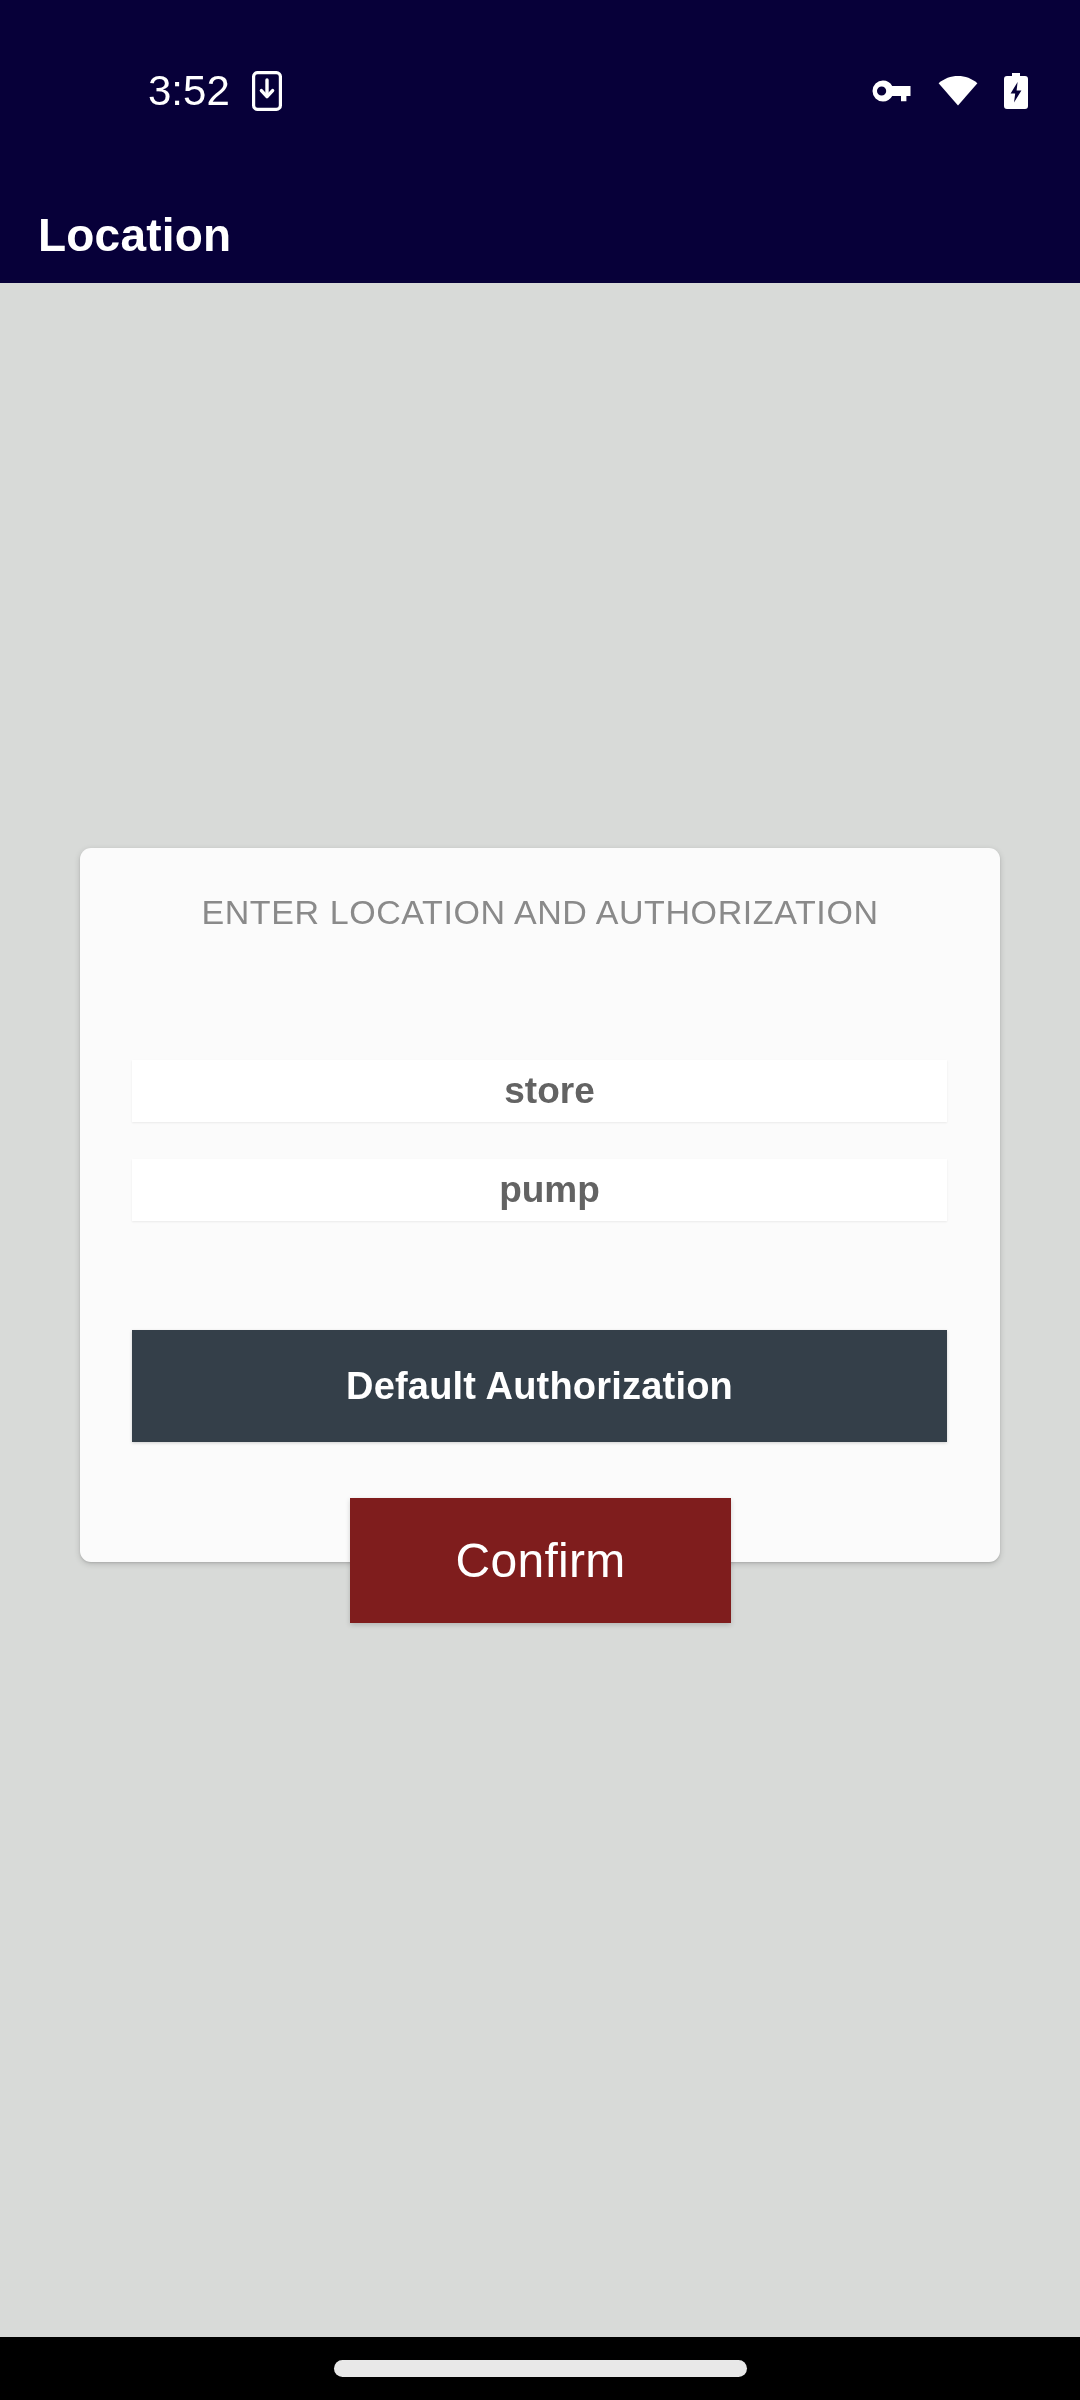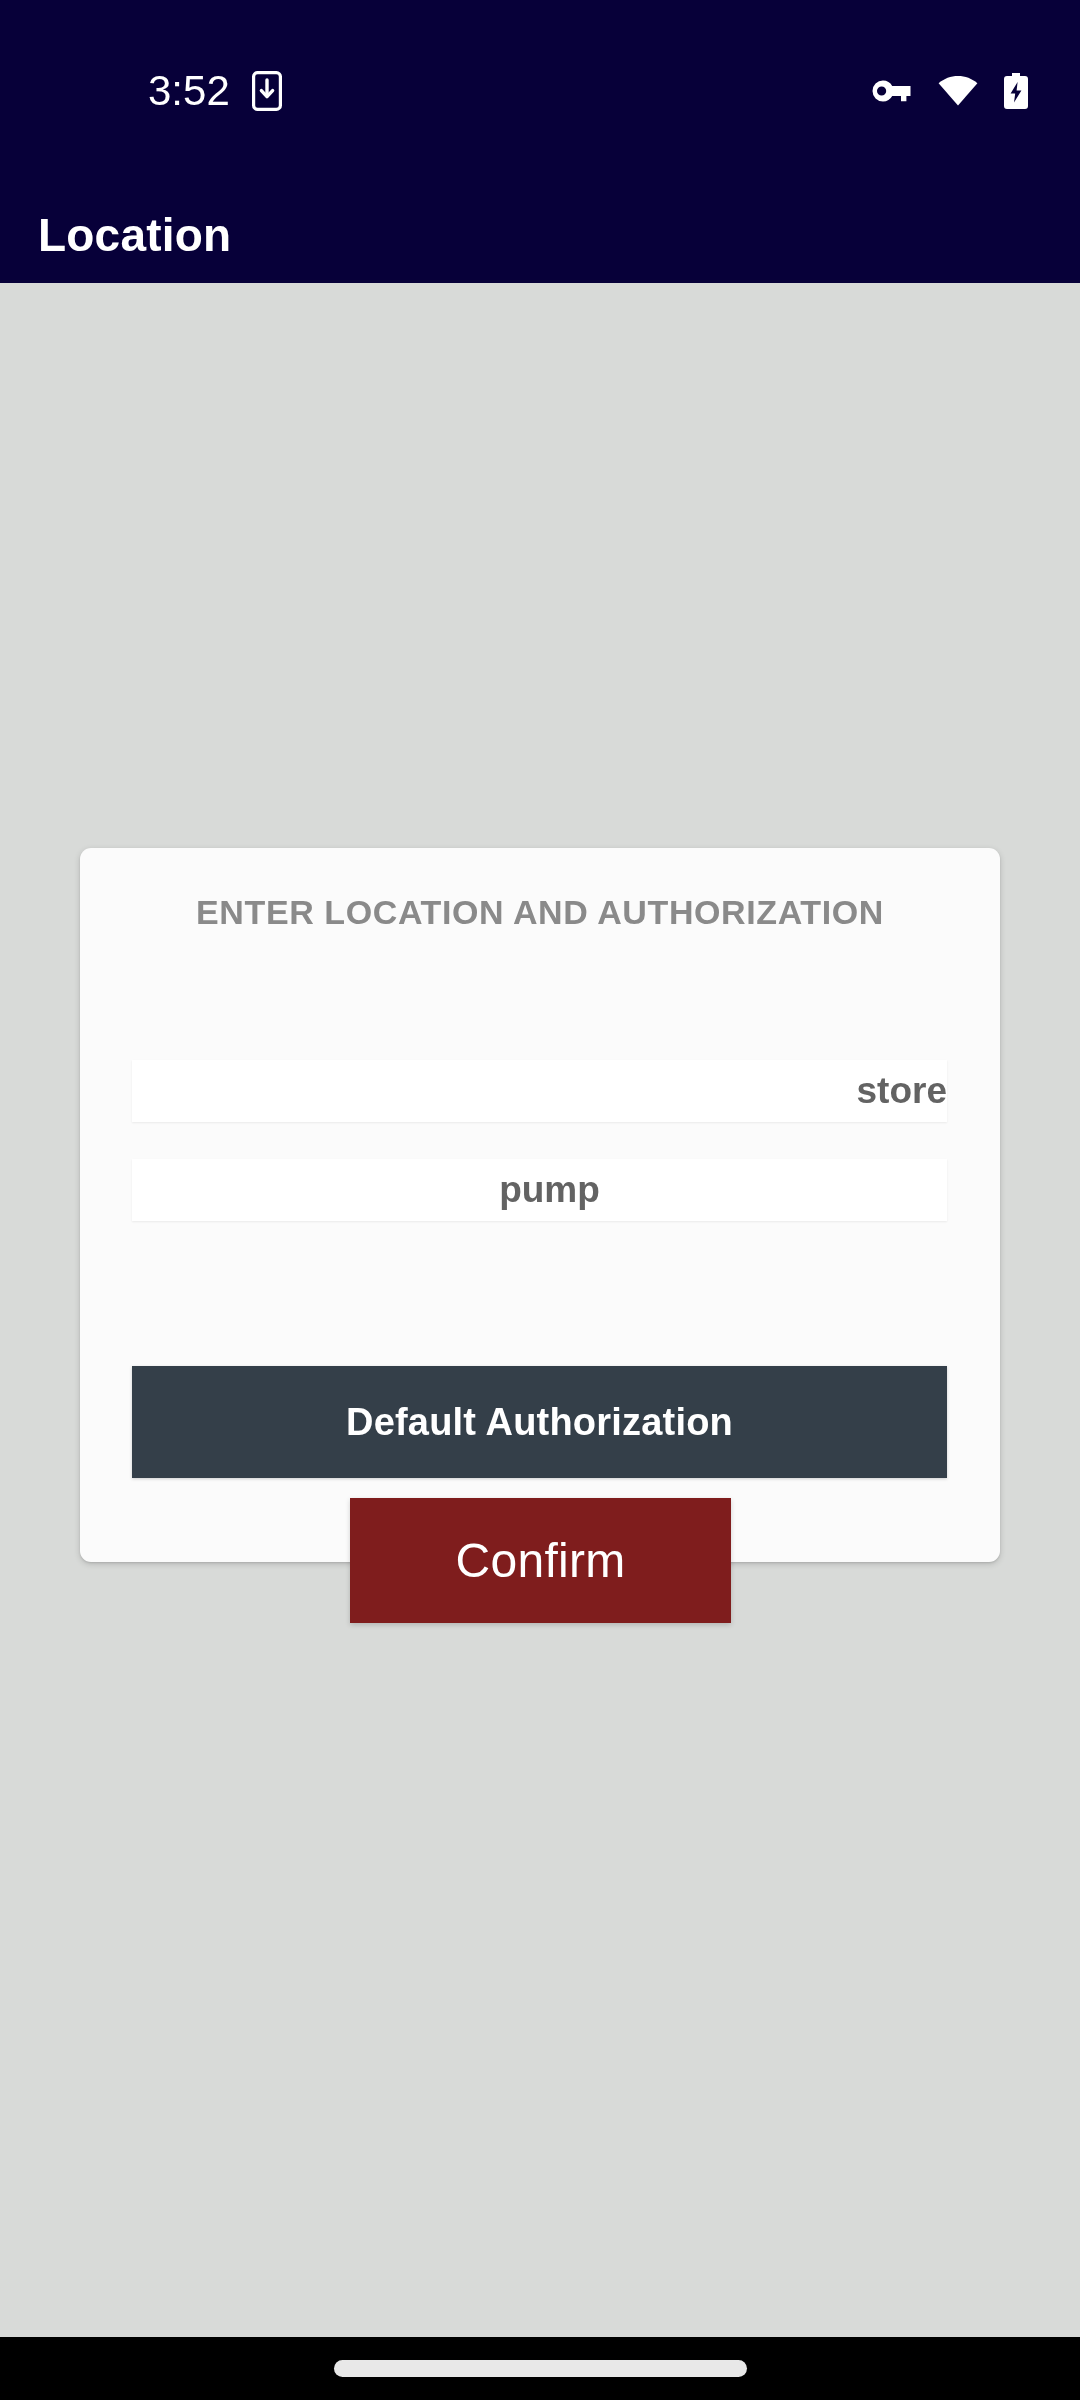--- a/index.html
+++ b/index.html
@@ -104,21 +104,21 @@
   }
 
   #card-heading {
     position: absolute;
     left: 0;
     top: 45px;
     width: 100%;
     text-align: center;
     color: #8A8A8A;
     font-size: 34px;
-    font-weight: 700;
+    font-weight: 400;
     letter-spacing: 0.6px;
   }
 
   .field {
     position: absolute;
     left: 52px;
     width: 815px;
     height: 62px;
     background: #FFFFFF;
     box-shadow: 0 1px 2px rgba(0,0,0,0.07);
@@ -132,28 +132,28 @@
     font-family: "Liberation Sans", sans-serif;
     font-size: 37px;
     font-weight: bold;
     text-align: center;
     padding: 0 0 0 20px;
   }
   .field::placeholder {
     color: #636363;
     opacity: 1;
   }
-  #field-store    { top: 212px; text-align: right; }
+  #field-store    { top: 212px; }
   #field-pump     { top: 311px; }
   #field-merchant { top: 410px; }
 
   #default-auth-button {
     position: absolute;
     left: 52px;
-    top: 518px;
+    top: 482px;
     width: 815px;
     height: 112px;
     background: #343F49;
     color: #FFFFFF;
     border: none;
     font-family: "Liberation Sans", sans-serif;
     font-size: 38px;
     font-weight: bold;
     letter-spacing: 0.2px;
     cursor: pointer;

